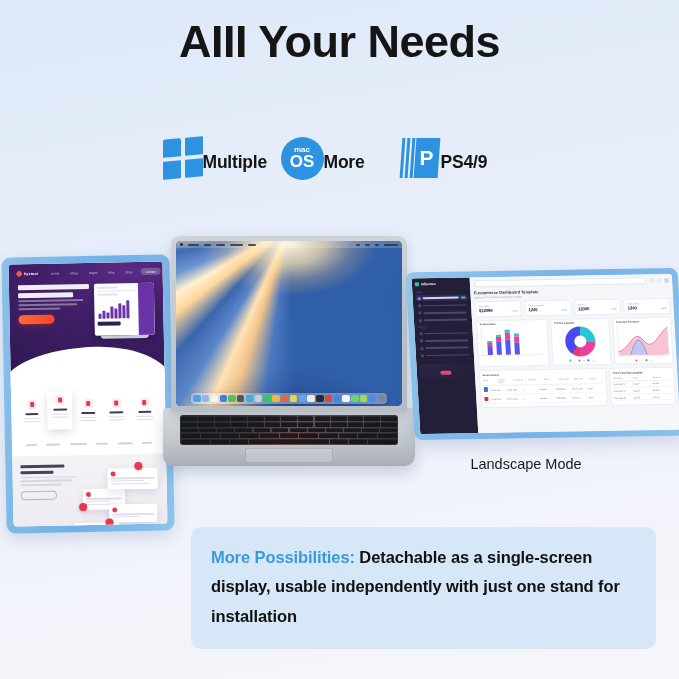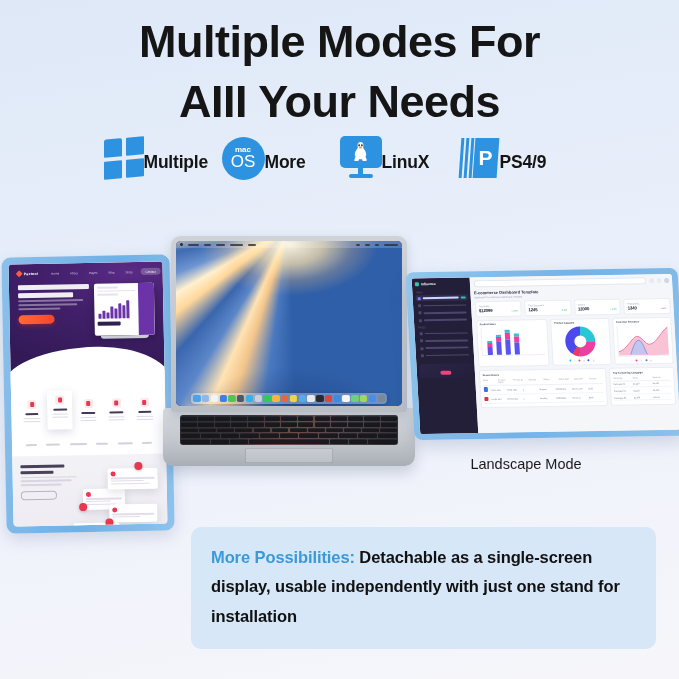--- a/index.html
+++ b/index.html
@@ -29,21 +29,21 @@
 
   
   .ic-win{width:40px;height:40px;display:grid;grid-template-columns:1fr 1fr;
           grid-template-rows:1fr 1fr;gap:3.5px;transform:skewY(-5deg);}
   .ic-win i{background:#2d93e0;display:block;border-radius:1px;}
   .ic-win i:nth-child(1){border-radius:2px 2px 0 1px;}
   
   .ic-mac{width:43px;height:43px;border-radius:50%;background:#2d93e0;color:#fff;
           display:flex;flex-direction:column;align-items:center;justify-content:center;}
   .ic-mac .m1{font-size:8px;font-weight:bold;line-height:1;margin-bottom:-1px;}
-  .ic-mac .m2{font-size:17px;font-weight:normal;line-height:1;}
+  .ic-mac .m2{font-size:17px;font-weight:bold;line-height:1;}
   
   .ic-lin{position:relative;width:42px;height:44px;}
   .ic-lin .mon{position:absolute;left:0;top:0;width:42px;height:32px;
                background:#2d93e0;border-radius:5px;}
   .ic-lin .neck{position:absolute;left:18.5px;top:32px;width:5px;height:6px;background:#2d93e0;}
   .ic-lin .base{position:absolute;left:9px;top:38px;width:24px;height:4px;
                 background:#2d93e0;border-radius:2px;}
   .ic-lin .peng{position:absolute;left:13.5px;top:5px;width:15px;height:22px;}
   
   .ic-sw{width:33px;height:44px;border:5px solid #2d93e0;border-radius:9px;
@@ -260,21 +260,20 @@
   .caption p{margin:0;font-size:16.5px;line-height:1.78;color:#111;font-weight:bold;
      letter-spacing:-.1px;}
   .caption .hl{color:#3a9ad9;}
 </style>
 </head>
 <body>
 
 <div id="stage">
 
   <div class="headline">
-    <span>Multiple Modes For</span>
     <span class="l2">AIII Your Needs</span>
   </div>
 
   <div class="os-row">
 
     <div class="os-item">
       <div class="os-glyph">
         <div class="ic-win">
             <i></i>
             <i></i>
@@ -288,36 +287,20 @@
     <div class="os-item">
       <div class="os-glyph">
         <div class="ic-mac">
           <span class="m1">mac</span>
           <span class="m2">OS</span>
         </div>
       </div>
       <div class="os-label">More</div>
     </div>
 
-    <div class="os-item">
-      <div class="os-glyph">
-        <div class="ic-lin">
-          <div class="mon"></div>
-            <div class="neck"></div>
-            <div class="base"></div>
-          <svg class="peng" viewBox="0 0 15 22">
-            <path d="M7.5 1c1.7 0 2.9 1.3 2.9 3.1 0 1-.2 1.6-.2 2.3 0 .8.6 1.3 1.4 2.6.9 1.4 1.6 2.9 1.6 4.4 0 .8-.2 1.5-.7 2l1.2 3.4c.2.6-.2 1.1-.8 1.1h-3.3l-.5-1.6H5.9L5.4 20H2.1c-.6 0-1-.5-.8-1.1l1.2-3.4c-.5-.5-.7-1.2-.7-2 0-1.5.7-3 1.6-4.4C4.2 7.8 4.8 7.3 4.8 6.5c0-.7-.2-1.3-.2-2.3C4.6 2.3 5.8 1 7.5 1z" fill="#ffffff"></path>
-            <ellipse cx="6.1" cy="4.3" rx=".85" ry="1.1" fill="#231f20"></ellipse>
-            <ellipse cx="8.9" cy="4.3" rx=".85" ry="1.1" fill="#231f20"></ellipse>
-            <path d="M7.5 5.6c.8 0 1.5.5 1.5 1.1 0 .5-.7.9-1.5.9s-1.5-.4-1.5-.9c0-.6.7-1.1 1.5-1.1z" fill="#f7a11a"></path>
-          </svg>
-        </div>
-      </div>
-      <div class="os-label">LinuX</div>
-    </div>
 
 
     <div class="os-item">
       <div class="os-glyph">
         <div class="ic-ps">
           <div class="bar" style="left:2px"></div>
           <div class="bar" style="left:7px"></div>
           <div class="bar" style="left:12px"></div>
           <div class="blk"></div>
           <div class="pin">P</div>

